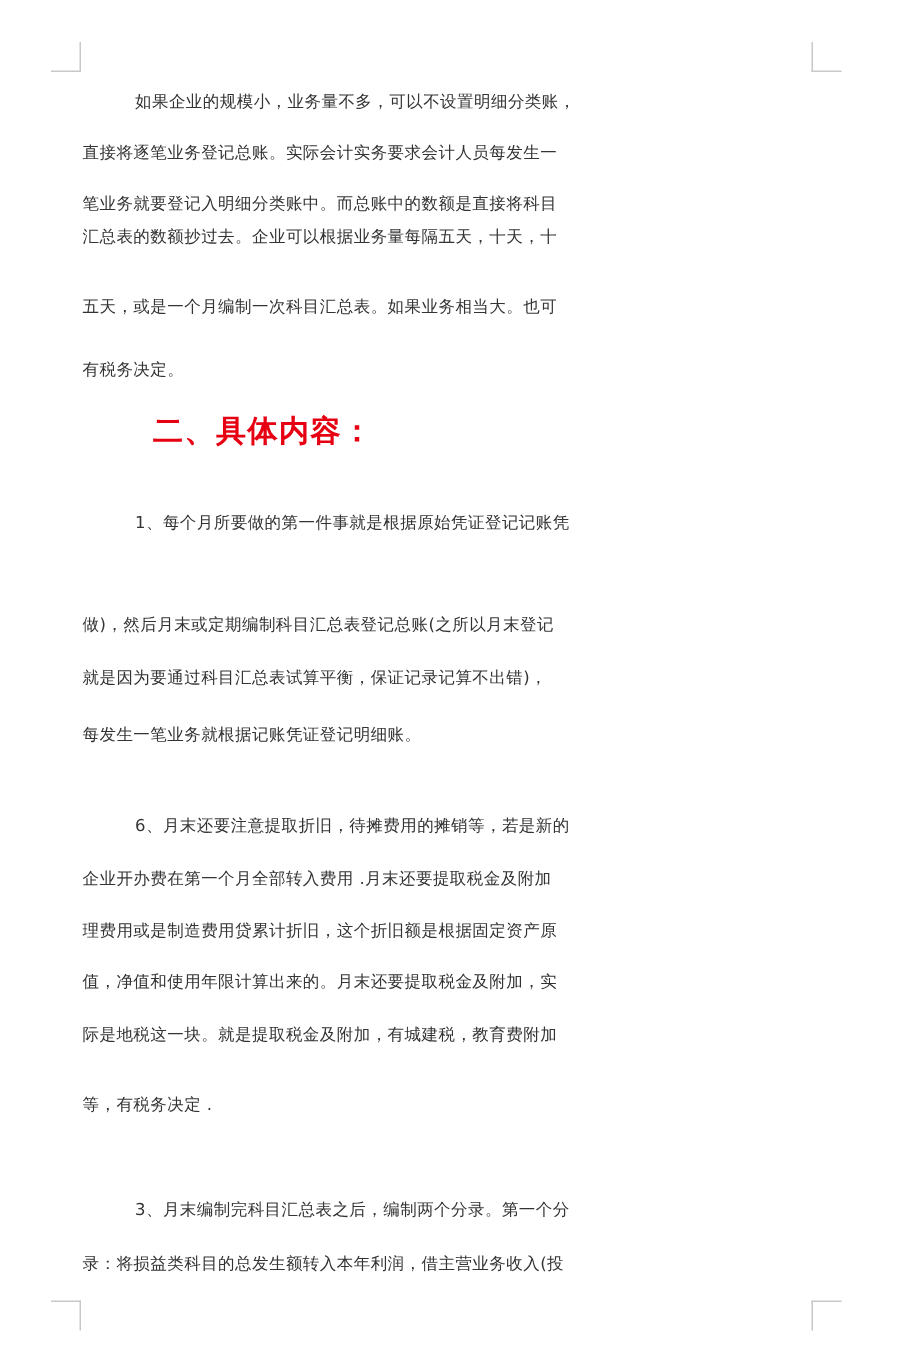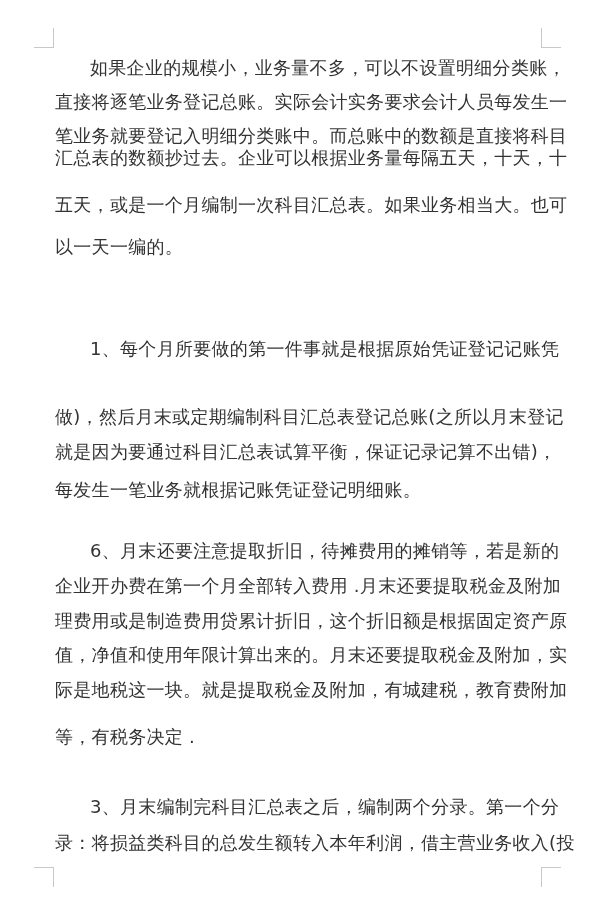--- a/index.html
+++ b/index.html
@@ -8,21 +8,21 @@
       font-family: "DejaVu Sans", sans-serif;
     }
     .page { position: absolute; left: 0; top: 0; width: 610px; height: 912px; }
     .corner { position: absolute; width: 20px; height: 20px; box-sizing: border-box; border-color: #c8c8c8; border-style: solid; border-width: 0; }
     .corner.tl { left: 34px; top: 28px; border-right-width: 1px; border-bottom-width: 1px; }
     .corner.tr { left: 541px; top: 28px; border-left-width: 1px; border-bottom-width: 1px; }
     .corner.bl { left: 34px; top: 867px; border-right-width: 1px; border-top-width: 1px; }
     .corner.br { left: 541px; top: 867px; border-left-width: 1px; border-top-width: 1px; }
     .line {
       position: absolute; left: 55px; width: 490px; height: 34px;
-      font-size: 18px; line-height: 34px; color: #333333; white-space: nowrap;
+      font-size: 11px; line-height: 34px; color: #333333; white-space: nowrap;
       letter-spacing: 0.3px;
     }
     .line.indent { left: 90px; width: 455px; }
     .heading {
       position: absolute; left: 102px; top: 270px; height: 34px; line-height: 34px;
       font-family: "DejaVu Serif", serif; font-weight: bold; font-size: 20px;
       color: #e60012; letter-spacing: 1px; white-space: nowrap;
     }
   </style>
 </head>
@@ -32,22 +32,23 @@
   <div class="corner tl"></div>
   <div class="corner tr"></div>
   <div class="corner bl"></div>
   <div class="corner br"></div>
 
   <div class="line indent" style="top:51px">如果企业的规模小，业务量不多，可以不设置明细分类账，</div>
   <div class="line" style="top:85px">直接将逐笔业务登记总账。实际会计实务要求会计人员每发生一</div>
   <div class="line" style="top:119px">笔业务就要登记入明细分类账中。而总账中的数额是直接将科目</div>
   <div class="line" style="top:141px">汇总表的数额抄过去。企业可以根据业务量每隔五天，十天，十</div>
   <div class="line" style="top:188px">五天，或是一个月编制一次科目汇总表。如果业务相当大。也可</div>
-  <div class="line" style="top:230px">以一天一编的。</div>
+  <div class="line" style="top:230px">有税务决定。</div>
 
+  <div class="heading">二、具体内容：</div>
 
   <div class="line indent" style="top:332px">1、每个月所要做的第一件事就是根据原始凭证登记记账凭</div>
   <div class="line" style="top:400px">做)，然后月末或定期编制科目汇总表登记总账(之所以月末登记</div>
   <div class="line" style="top:435px">就是因为要通过科目汇总表试算平衡，保证记录记算不出错)，</div>
   <div class="line" style="top:473px">每发生一笔业务就根据记账凭证登记明细账。</div>
 
   <div class="line indent" style="top:534px">6、月末还要注意提取折旧，待摊费用的摊销等，若是新的</div>
   <div class="line" style="top:569px">企业开办费在第一个月全部转入费用 .月末还要提取税金及附加</div>
   <div class="line" style="top:604px">理费用或是制造费用贷累计折旧，这个折旧额是根据固定资产原</div>
   <div class="line" style="top:638px">值，净值和使用年限计算出来的。月末还要提取税金及附加，实</div>

